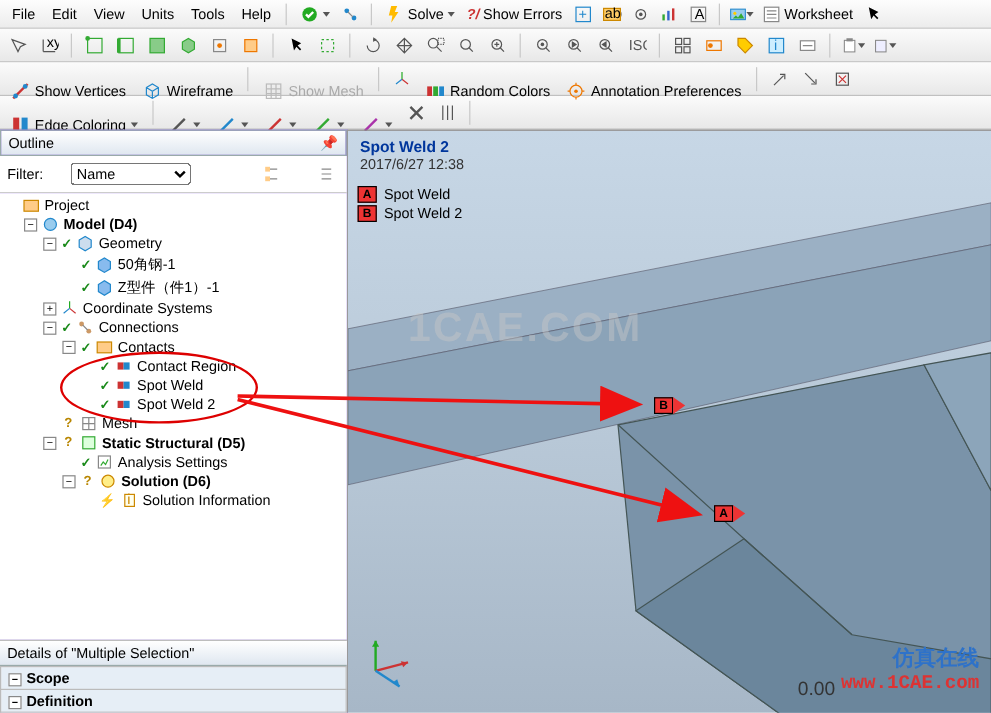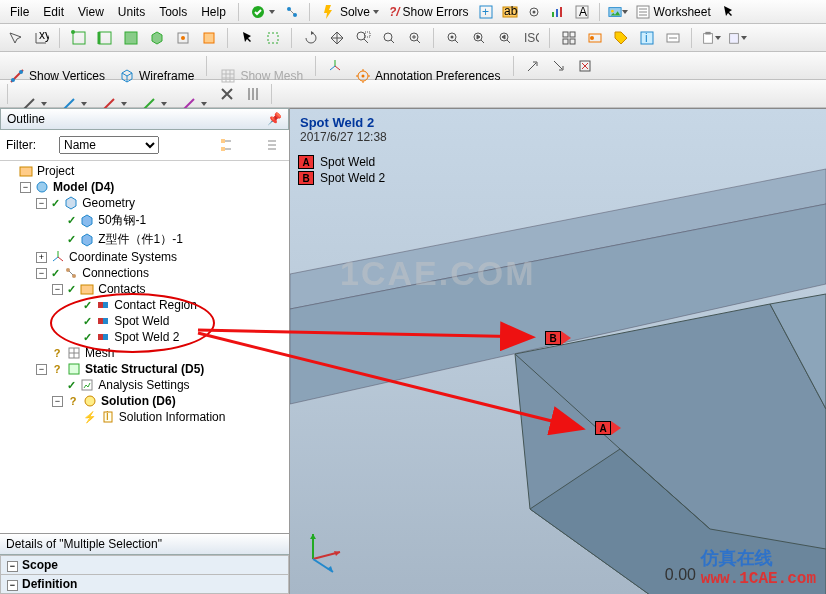--- a/index.html
+++ b/index.html
@@ -48,21 +48,21 @@
   
   .viewport { position:absolute; left:290px; top:108px; right:0; bottom:0; background: linear-gradient(180deg,#c7d7e6 0%, #b9c9d8 50%, #a7b7c7 100%); overflow:hidden; border-top:1px solid #888;}
   .model-label { position:absolute; left:10px; top:6px; }
   .model-label .t1 { color:#00369c; font-weight:bold; font-size:13px; }
   .model-label .t2 { color:#333; font-size:12px; }
   .legend { position:absolute; left:8px; top:44px; }
   .legend .row { display:flex; align-items:center; gap:6px; margin:2px 0;}
   .badge { width:16px; height:14px; border:1px solid #000; color:#000; font-weight:bold; font-size:10px; display:inline-flex; align-items:center; justify-content:center;}
   .badge.red{background:#e33;}
   .watermark { position:absolute; left:50px; top:145px; font-size:34px; font-weight:bold; color:rgba(200,200,200,0.45); letter-spacing:2px; }
-  .watermark2 { position:absolute; right:10px; bottom:6px; }
+  .watermark2 { position:absolute; right:10px; bottom:16px; text-align:right; }
   .watermark2 .cn{ color:#2e72c9; font-size:18px; font-weight:bold;}
   .watermark2 .en{ color:#d33; font-size:16px; font-weight:bold;font-family:Liberation Mono, monospace;}
   .scale { position:absolute; right:130px; bottom:10px; font-size:16px; color:#333;}
   .triad { position:absolute; left:8px; bottom:20px; }
 
   
   .flag { position:absolute; display:inline-flex; align-items:center; }
   .flag .lab{ width:16px; height:14px; display:inline-flex; align-items:center; justify-content:center; font-weight:bold; font-size:10px; border:1px solid #000;}
   .flag .tri{ width:0;height:0; border-top:7px solid transparent; border-bottom:7px solid transparent;}
   .flag.red .lab{background:#e33;} .flag.red .tri{border-left:10px solid #e33;}
@@ -354,20 +354,28 @@
   <span class="tsep"></span>
   <span class="tbtn">
       <svg class="svgico" viewBox="0 0 16 16">
         <path d="M8 8V2" stroke="#2a2"></path>
         <path d="M8 8l5 4" stroke="#c33"></path>
         <path d="M8 8l-5 4" stroke="#28c"></path>
       </svg>
     </span>
   <span class="lbtn">
       <svg class="svgico" viewBox="0 0 16 16">
+        <rect x="1" y="4" width="4" height="8" fill="#c33"></rect>
+        <rect x="6" y="4" width="4" height="8" fill="#3a3"></rect>
+        <rect x="11" y="4" width="4" height="8" fill="#28c"></rect>
+      </svg>
+      <span>Random Colors</span>
+    </span>
+  <span class="lbtn">
+      <svg class="svgico" viewBox="0 0 16 16">
         <circle cx="8" cy="8" r="5" fill="none" stroke="#e70"></circle>
         <circle cx="8" cy="8" r="1.5" fill="#e70"></circle>
         <path d="M8 1v2M8 13v2M1 8h2M13 8h2" stroke="#e70"></path>
       </svg>
       <span>Annotation Preferences</span>
     </span>
   <span class="tsep"></span>
   <span class="tbtn">
       <svg class="svgico" viewBox="0 0 16 16">
         <path d="M3 13L11 5" stroke="#555"></path>
@@ -382,20 +390,28 @@
     </span>
   <span class="tbtn">
       <svg class="svgico" viewBox="0 0 16 16">
         <rect x="3" y="3" width="10" height="10" fill="none" stroke="#555"></rect>
         <path d="M5 5l6 6M11 5l-6 6" stroke="#c33"></path>
       </svg>
     </span>
 </div>
 
 <div class="toolbar">
+  <span class="lbtn">
+      <svg class="svgico" viewBox="0 0 16 16">
+        <rect x="2" y="2" width="5" height="12" fill="#c33"></rect>
+        <rect x="9" y="2" width="5" height="12" fill="#28c"></rect>
+      </svg>
+      <span>Edge Coloring</span>
+      <span class="dd"></span>
+    </span>
   <span class="tsep"></span>
   <span class="lbtn">
       <svg class="svgico" viewBox="0 0 16 16">
         <path d="M3 13L13 3" stroke="#555" stroke-width="2"></path>
       </svg>
       <span class="dd"></span>
     </span>
   <span class="lbtn">
       <svg class="svgico" viewBox="0 0 16 16">
         <path d="M3 13L13 3" stroke="#28c" stroke-width="2"></path>

